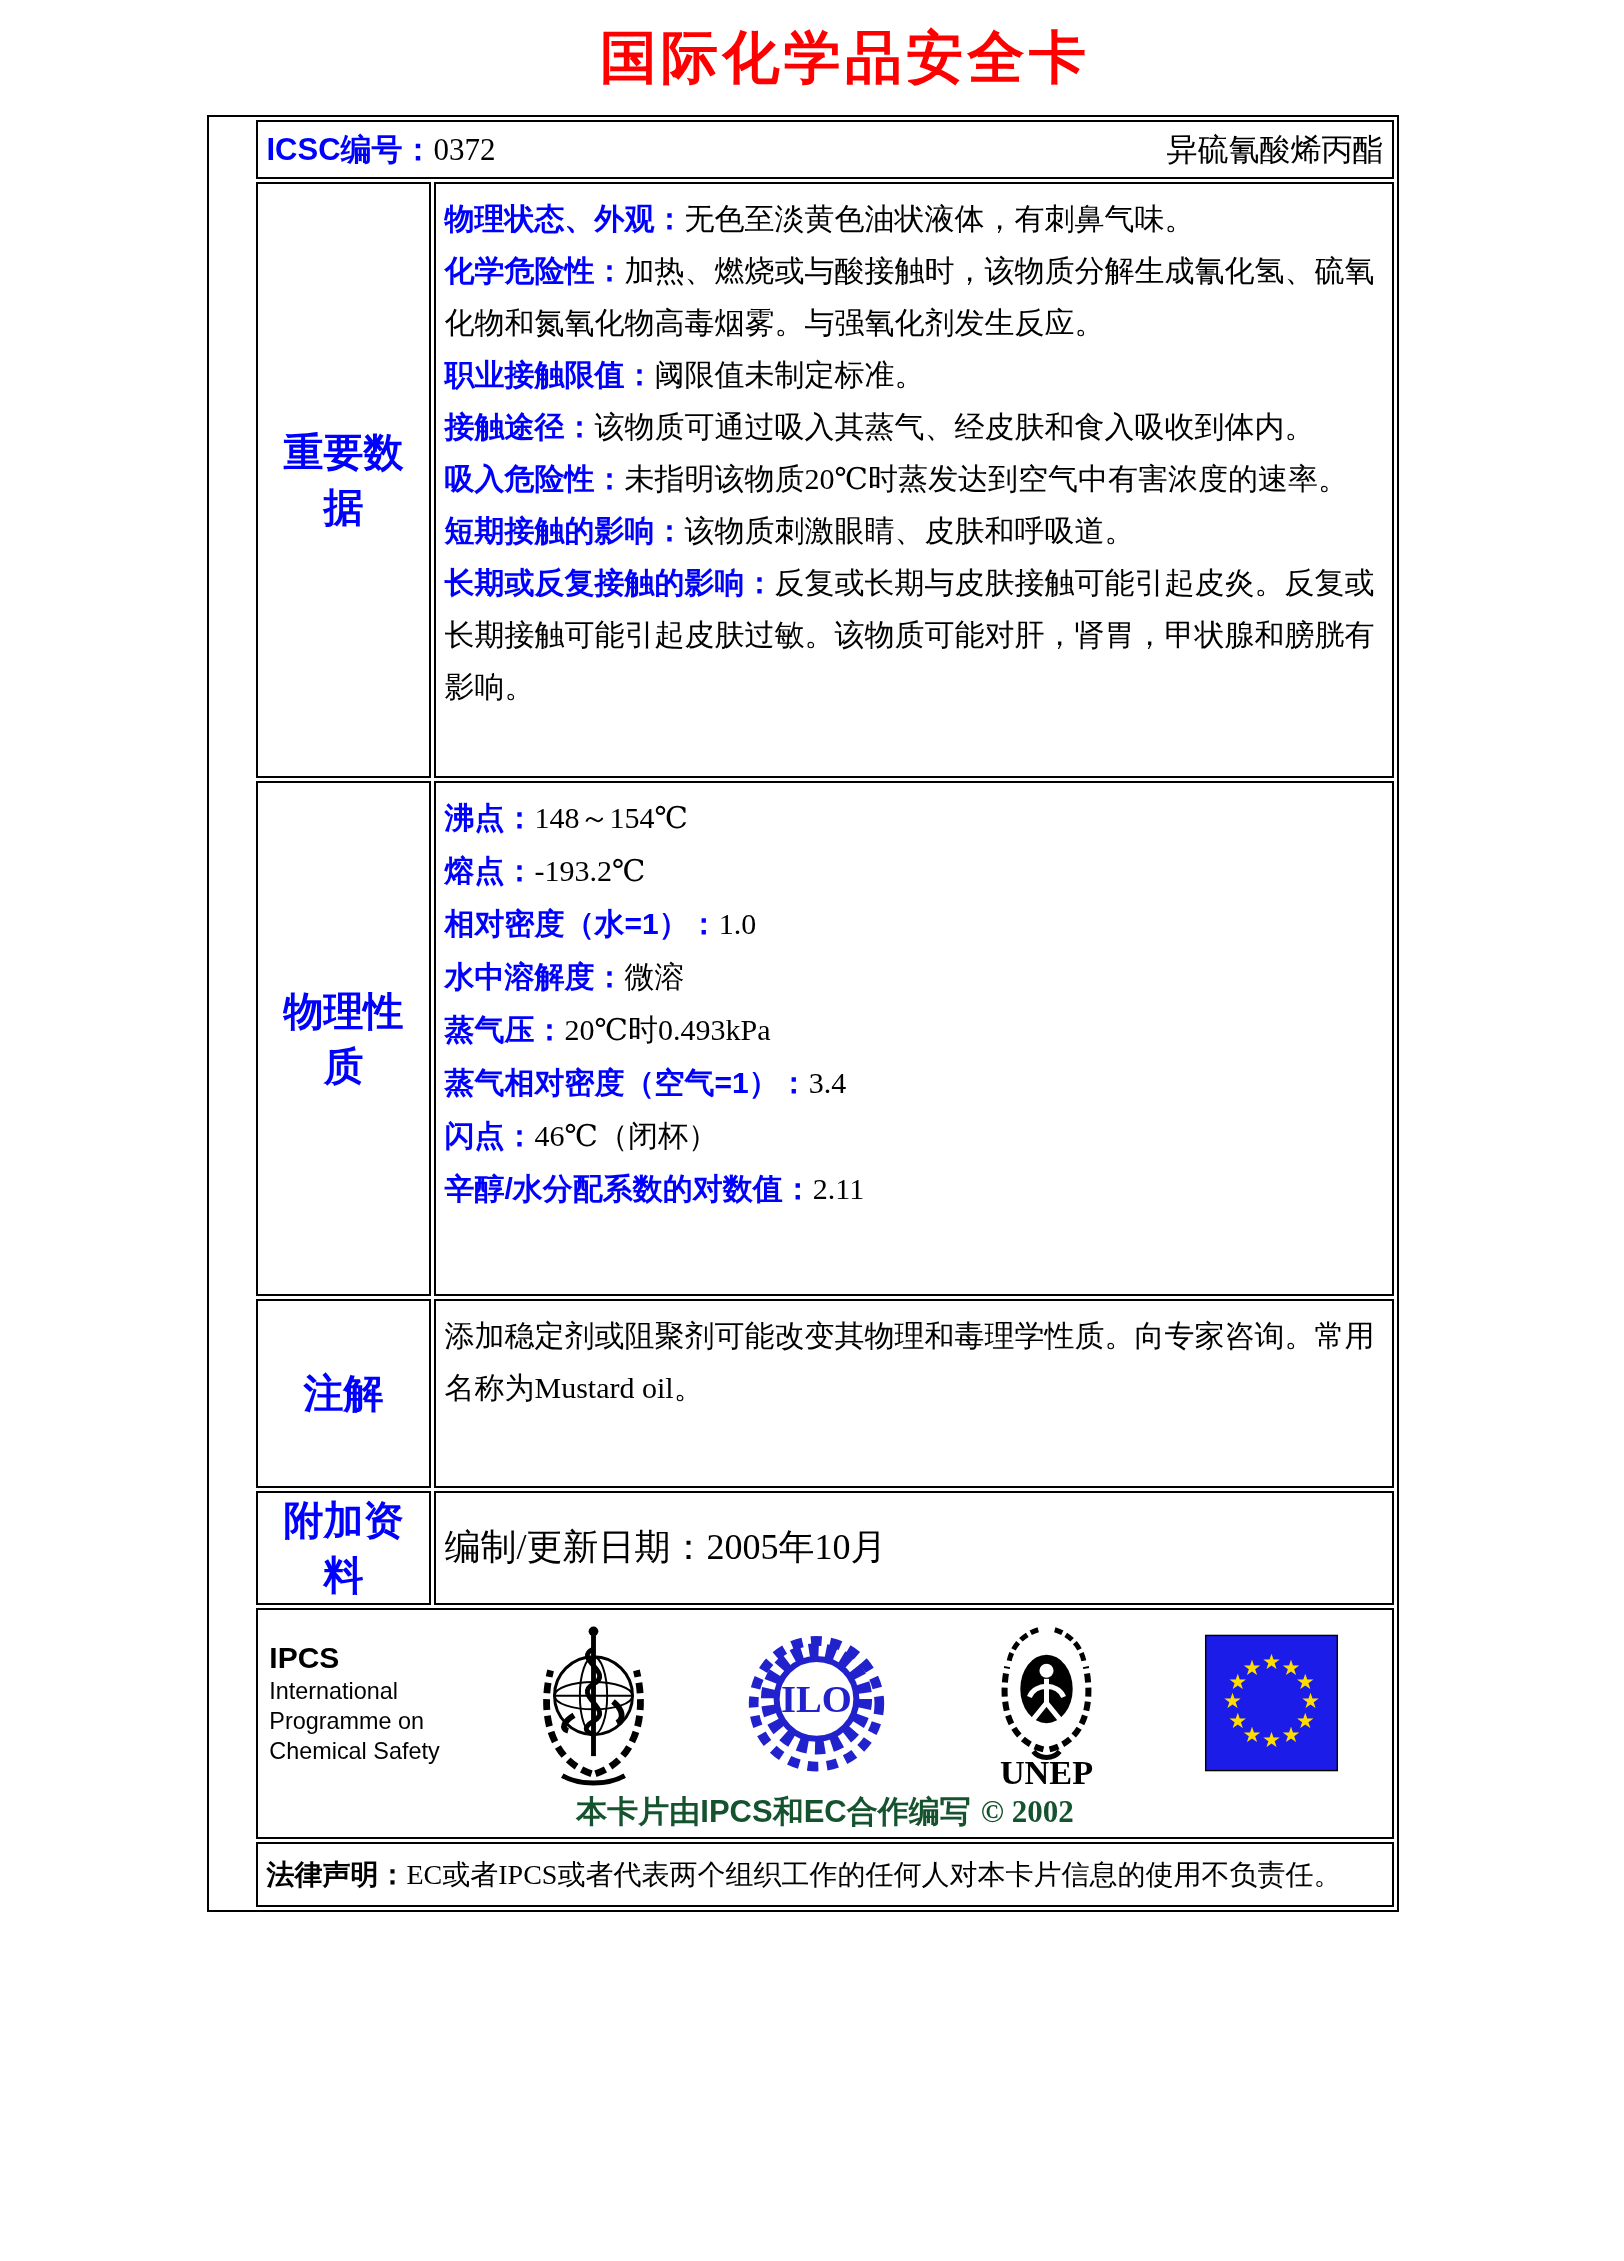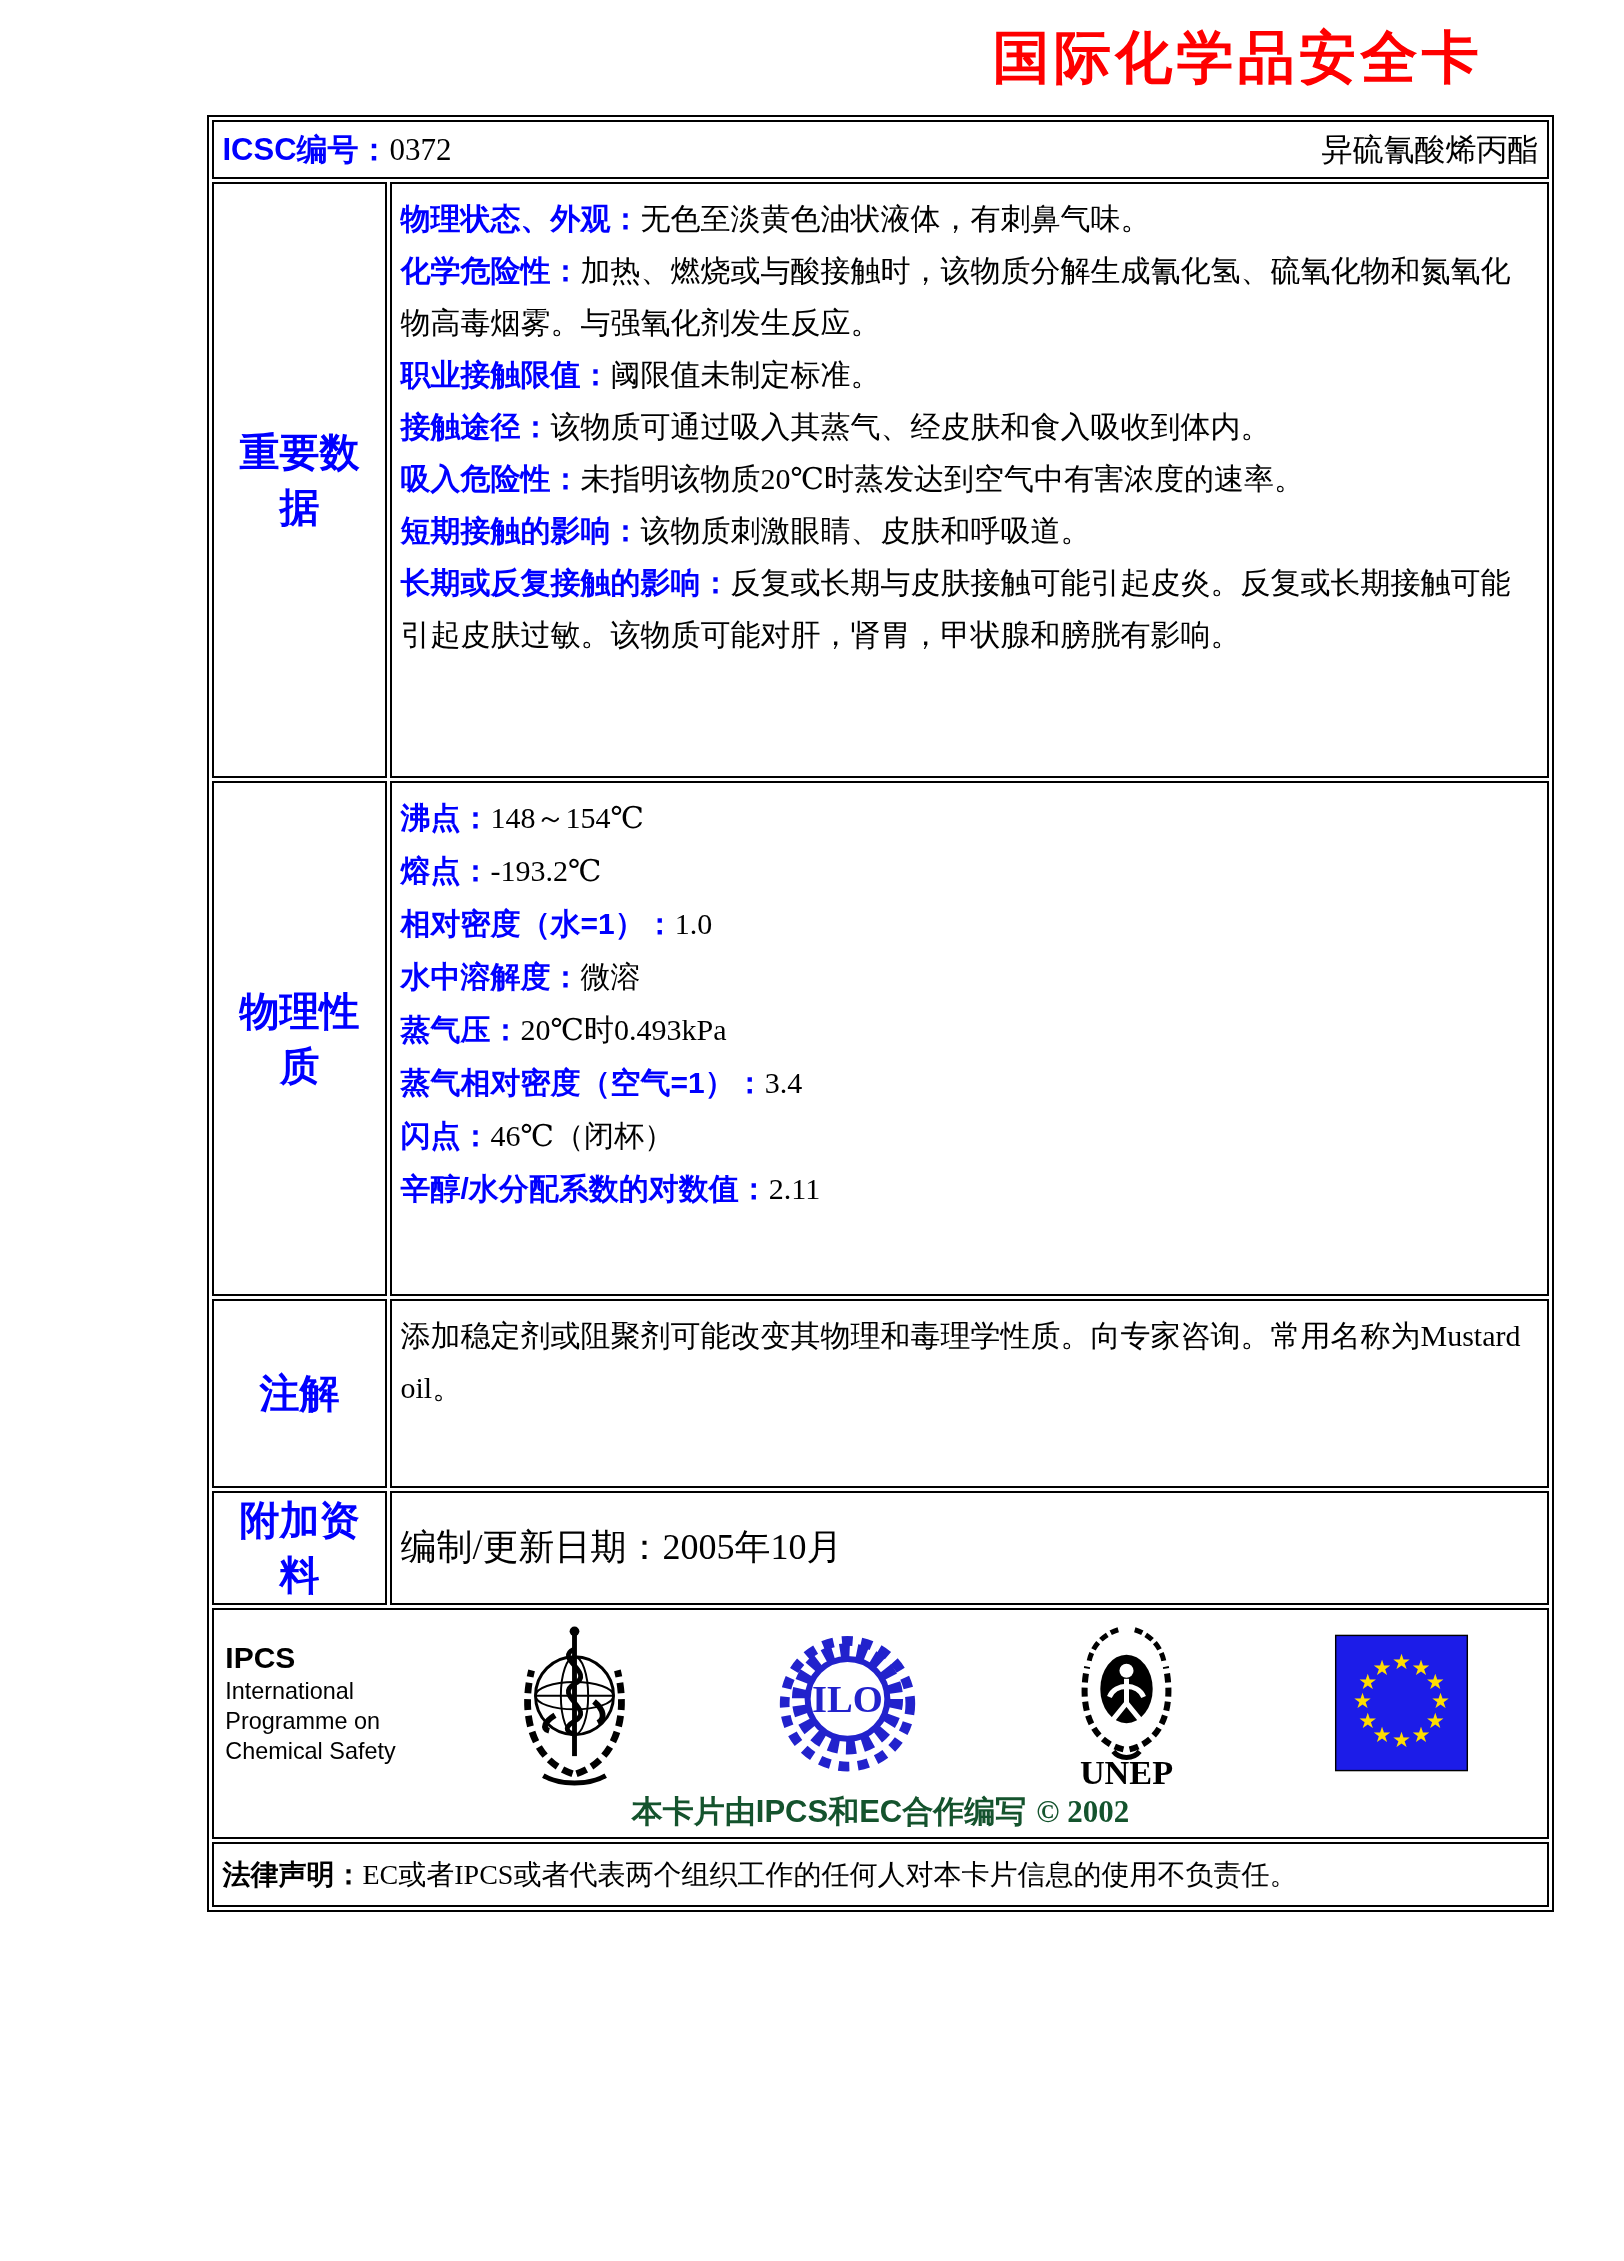--- a/index.html
+++ b/index.html
@@ -6,32 +6,33 @@
   body {
     width:1625px; min-height:2261px;
     font-family:"Liberation Serif","DejaVu Serif",serif;
     color:#000;
   }
   .page { width:1625px; min-height:2261px; position:relative; }
 
   
   .title {
     width:1276px; margin:20px 0 18.4px 207px;
-    text-align:right;
+    text-align:center;
     font-family:"DejaVu Serif","Liberation Serif",serif;
     font-size:57px; font-weight:bold; letter-spacing:4.3px;
     color:#FF0000;
   }
 
   
   table.card {
-    margin-left:207px; width:1347px;
+    margin-left:207px; width:1192px;
     border-collapse:separate; border-spacing:3.5px;
     border:2.8px solid #000; background:#fff;
     table-layout:fixed;
+    padding-left:44px;
   }
   col.c-label { width:175px; }
   td { border:2.8px solid #000; padding:0 8.5px; vertical-align:middle; background:#fff; }
 
   td.seclabel {
     text-align:center; vertical-align:middle;
     color:#0000FF; font-family:"Liberation Sans","DejaVu Sans",sans-serif;
     font-weight:bold; font-size:40px;
   }
   td.content { font-size:30px; vertical-align:top; padding-top:8.5px; padding-bottom:7px; }

